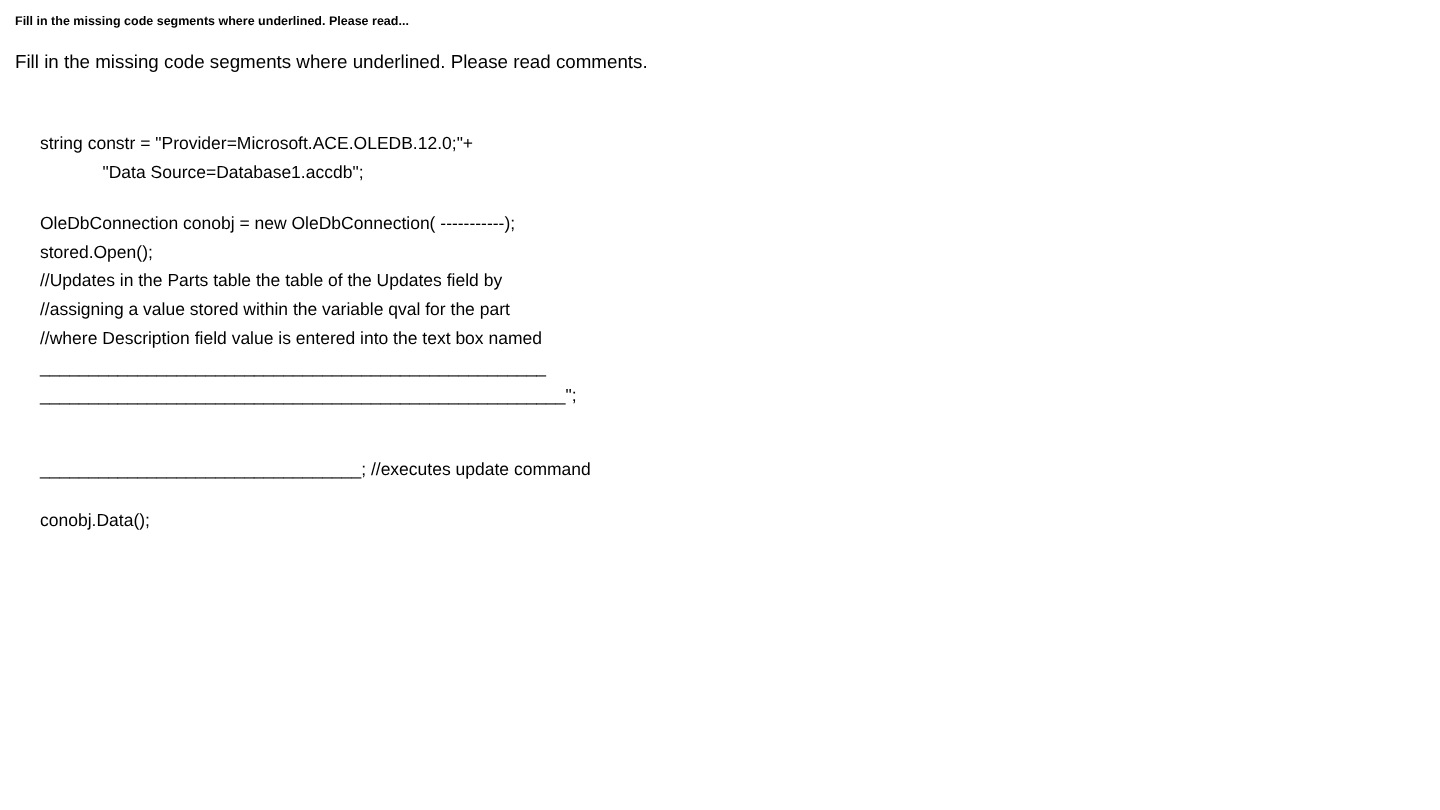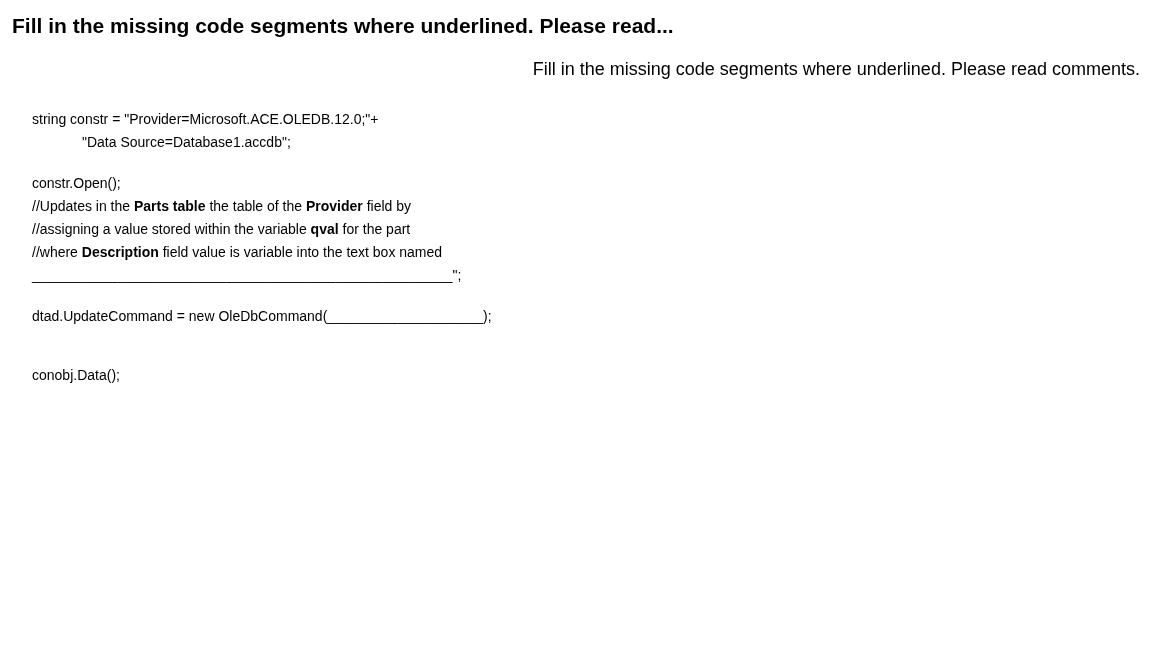--- a/index.html
+++ b/index.html
@@ -10,61 +10,62 @@
     body {
       font-family: -apple-system, BlinkMacSystemFont, "Segoe UI", Helvetica, Arial, sans-serif;
       background: #ffffff;
       color: #000000;
       padding: 10px 12px;
       font-size: 14px;
       line-height: 1.5;
     }
     .title {
       font-weight: bold;
-      font-size: 21px;
+      font-size: 10px;
       margin-bottom: 14px;
     }
     .subtitle {
-      font-size: 18px;
-      margin-bottom: 8px;
-      text-align: right;
+      font-size: 15px;
+      margin-bottom: 24px;
     }
     .code-block {
       padding-left: 20px;
       font-size: 14px;
     }
     .code-line {
       margin-bottom: 2px;
       white-space: pre-wrap;
     }
     .spacer {
       height: 18px;
     }
     .indent {
       padding-left: 50px;
     }
     b {
-      font-weight: bold;
+      font-weight: normal;
     }
   </style>
 </head>
 <body>
 
 <div class="title">Fill in the missing code segments where underlined.   Please read...</div>
 
 <div class="subtitle">Fill in the missing code segments where underlined. Please read comments.</div>
 
 <div class="code-block">
   <div class="spacer"></div>
   <div class="code-line">string constr = "Provider=Microsoft.ACE.OLEDB.12.0;"+</div>
   <div class="code-line indent">"Data Source=Database1.accdb";</div>
   <div class="spacer"></div>
-  <div class="code-line">constr.Open();</div>
-  <div class="code-line"><span>//Updates in the </span><b>Parts table</b><span> the table of the </span><b>Provider</b><span> field by</span></div>
+  <div class="code-line">OleDbConnection conobj = new OleDbConnection( -----------);</div>
+  <div class="code-line">stored.Open();</div>
+  <div class="code-line"><span>//Updates in the </span><b>Parts table</b><span> the table of the </span><b>Updates</b><span> field by</span></div>
   <div class="code-line"><span>//assigning a value stored within the variable </span><b>qval</b><span> for the part</span></div>
-  <div class="code-line"><span>//where </span><b>Description</b><span> field value is variable into the text box named</span></div>
+  <div class="code-line"><span>//where </span><b>Description</b><span> field value is entered into the text box named</span></div>
+  <div class="code-line">____________________________________________________</div>
   <div class="code-line">______________________________________________________";</div>
   <div class="spacer"></div>
-  <div class="code-line">dtad.UpdateCommand = new OleDbCommand(____________________);</div>
   <div class="spacer"></div>
+  <div class="code-line">_________________________________; //executes update command</div>
   <div class="spacer"></div>
   <div class="code-line">conobj.Data();</div>
 </div>
 
 </body></html>

